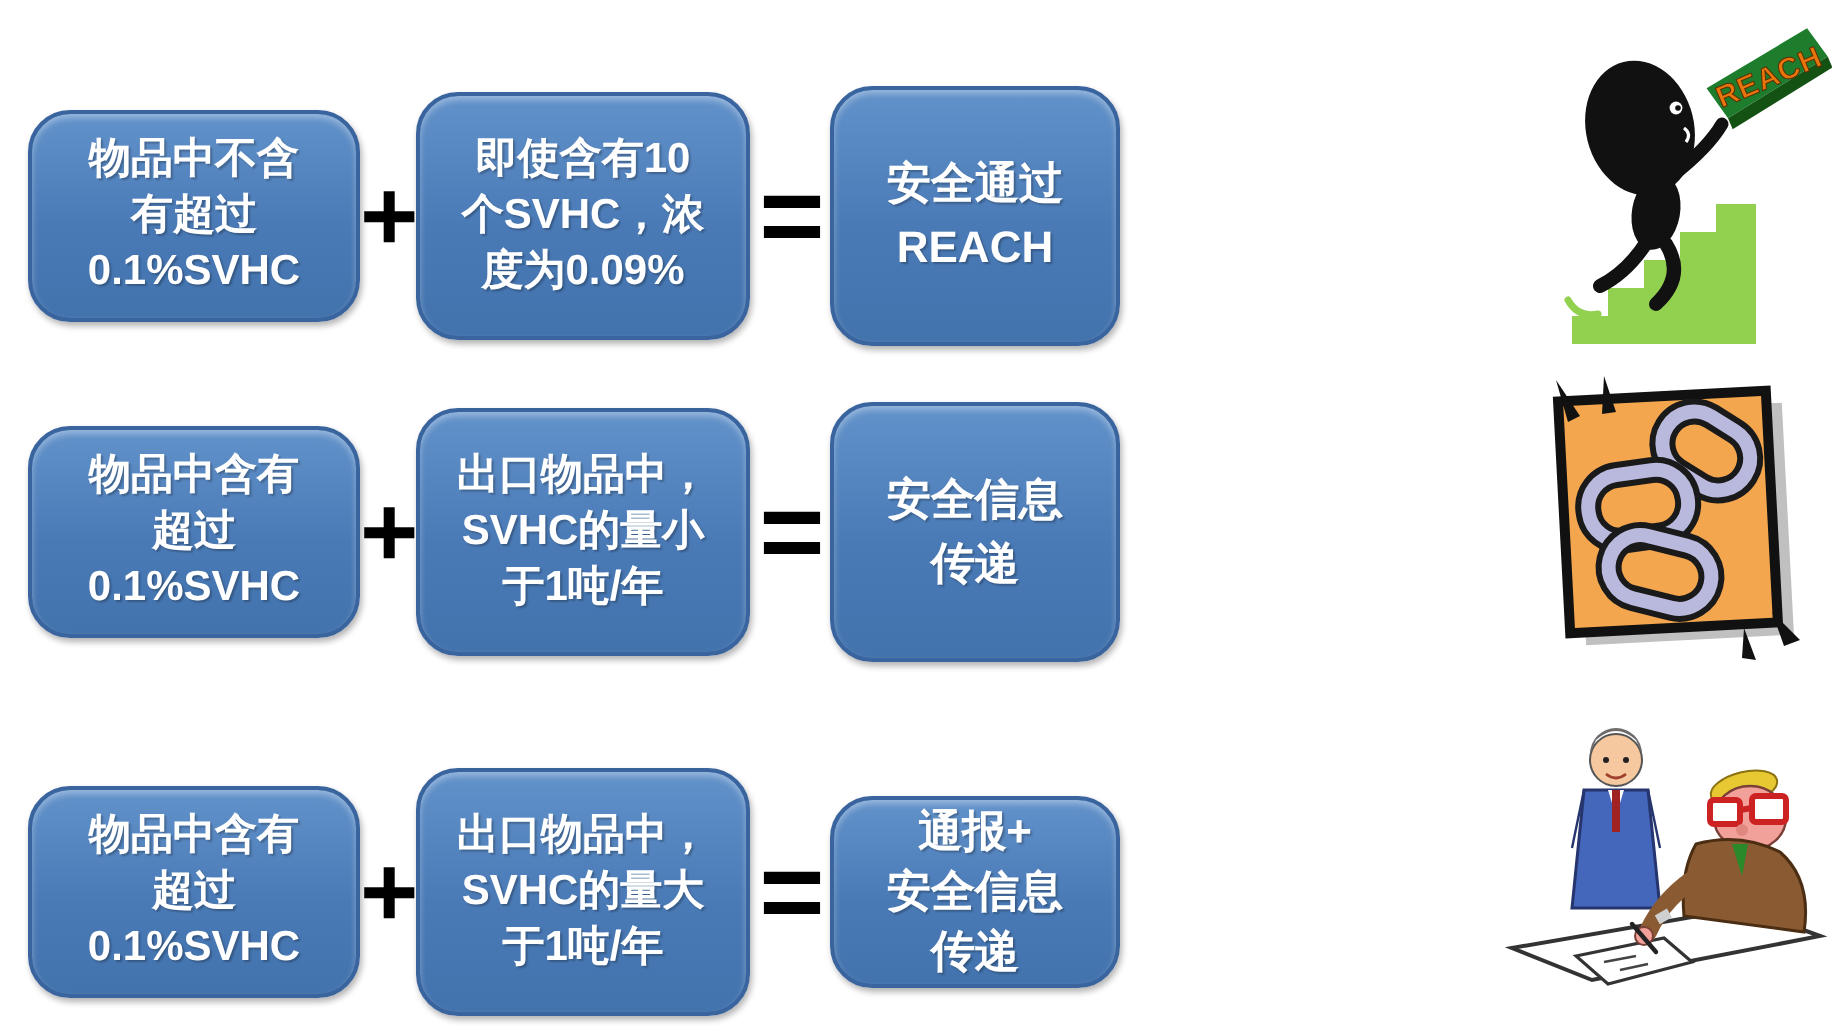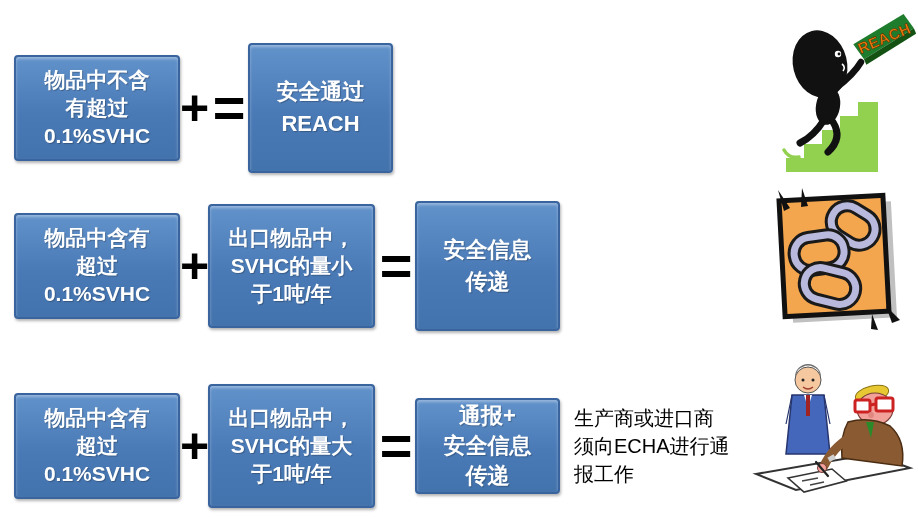--- a/index.html
+++ b/index.html
@@ -8,21 +8,21 @@
     font-family:"Liberation Sans",sans-serif;
   }
   .row{
     position:absolute;left:0;width:782px;display:flex;align-items:center;
     padding-left:14px;box-sizing:border-box;
   }
   .row1{top:40px;height:136px}
   .row2{top:198px;height:136px}
   .row3{top:380px;height:132px}
   .bx{
-    border-radius:4px;
+    border-radius:21px;
     background:linear-gradient(180deg,#6292ca 0%,#4a7ab6 55%,#4373ad 100%);
     border:2px solid #3a649e;
     box-shadow:inset 0 2px 3px rgba(255,255,255,.35),1px 2px 3px rgba(0,0,0,.3);
     color:#fff;font-weight:bold;display:flex;align-items:center;justify-content:center;
     text-align:center;white-space:pre-line;box-sizing:border-box;flex:none;
     text-shadow:1px 1px 1px rgba(0,0,0,.25);
   }
   .b1{width:166px;height:106px;font-size:21px;line-height:1.32}
   .b2{width:167px;height:124px;font-size:21px;line-height:1.32}
   .b3{width:145px;height:130px;font-size:22px;line-height:1.45}
@@ -43,20 +43,23 @@
   svg{display:block;width:100%;height:100%}
 </style>
 </head>
 <body>
 
 <div class="row row1">
   <div class="bx b1">物品中不含
 有超过
 0.1%SVHC</div>
   <div class="op">+</div>
+  <div class="bx b2">即使含有10
+个SVHC，浓
+度为0.09%</div>
   <div class="op eq">=</div>
   <div class="bx b3">安全通过
 REACH</div>
 </div>
 
 <div class="row row2">
   <div class="bx b1">物品中含有
 超过
 0.1%SVHC</div>
   <div class="op">+</div>
@@ -73,23 +76,20 @@
 超过
 0.1%SVHC</div>
   <div class="op">+</div>
   <div class="bx b2">出口物品中，
 SVHC的量大
 于1吨/年</div>
   <div class="op eq">=</div>
   <div class="bx b3">通报+
 安全信息
 传递</div>
-  <div class="note">生产商或进口商
-须向ECHA进行通
-报工作</div>
 </div>
 
 <div class="art" id="art1">
   <svg viewBox="0 0 148 176">
 
     <path fill="#92d050" d="M18,170 L18,156 L36,156 L36,142 L54,142 L54,128 L72,128 L72,114 L90,114 L90,100 L110,100 L110,170 Z"></path>
 
     <path d="M16,148 q5,9 15,7" stroke="#92d050" stroke-width="3.5" fill="none" stroke-linecap="round"></path>
 
     <g>

